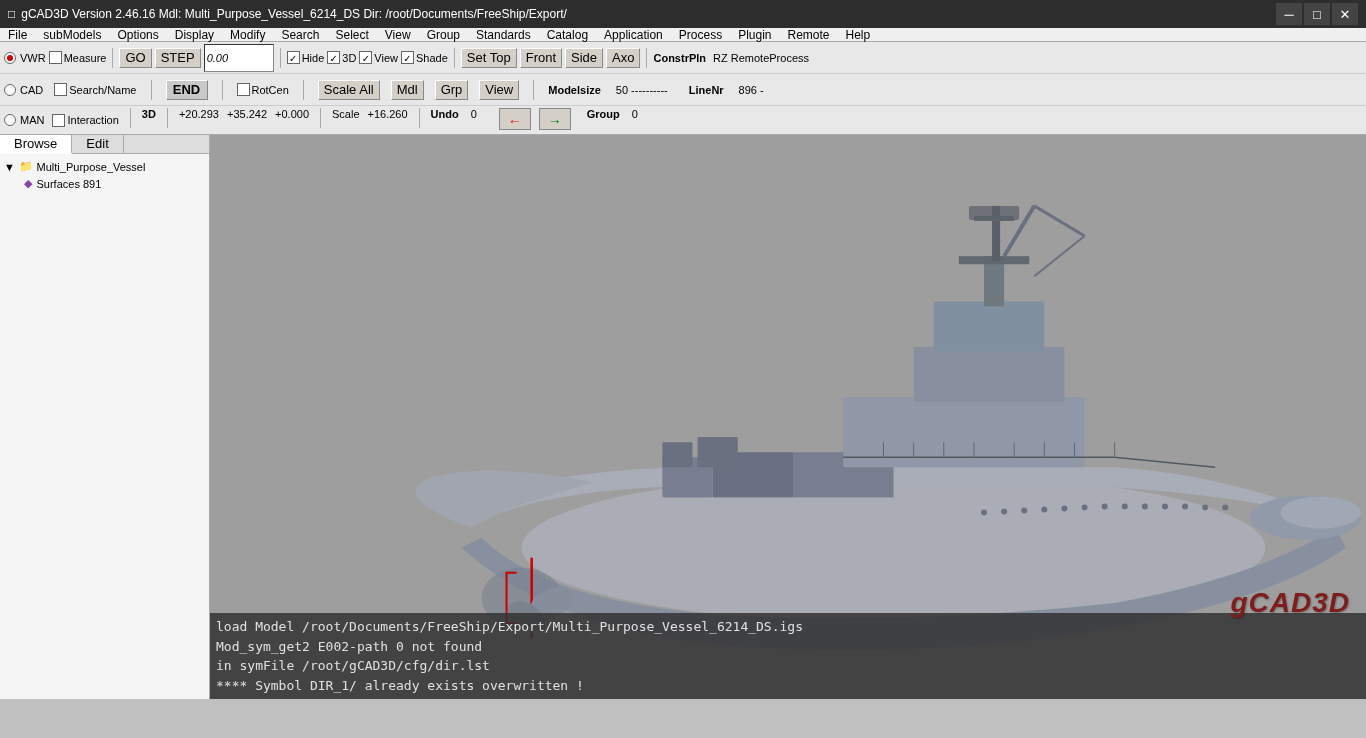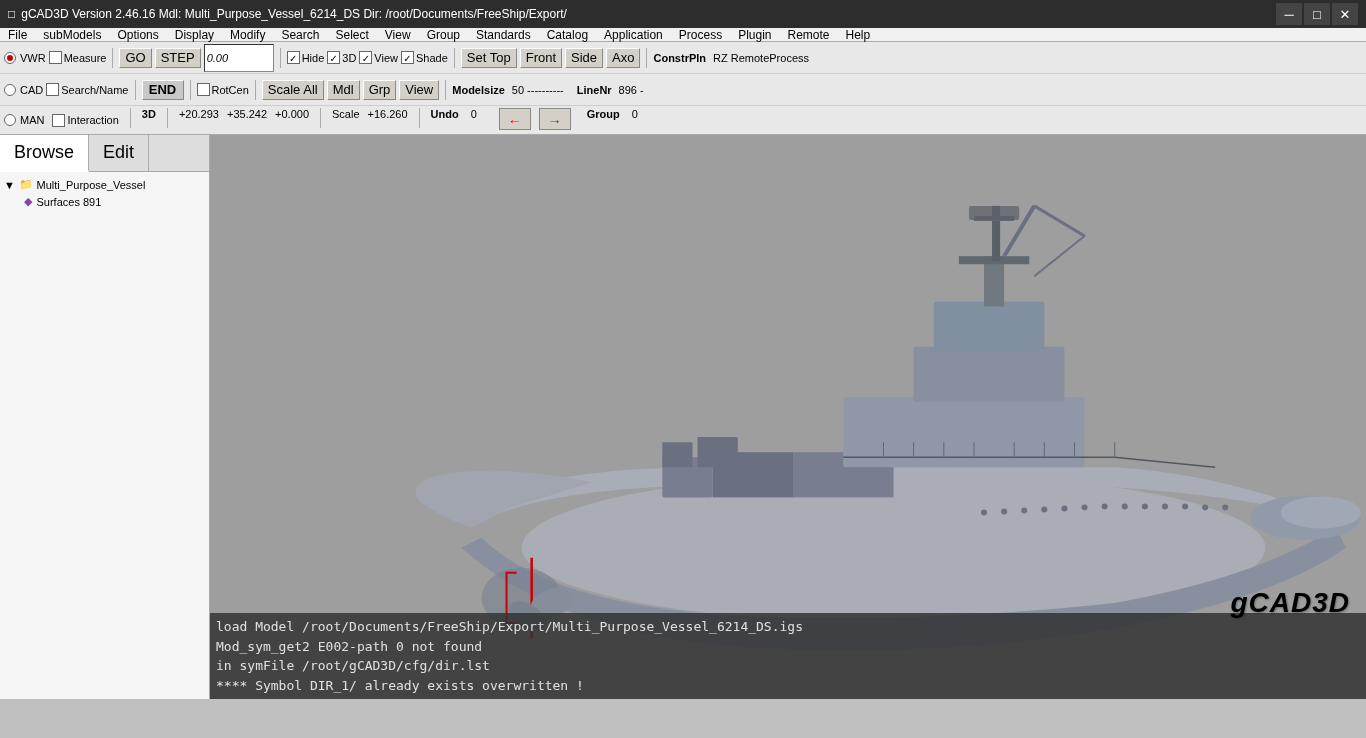--- a/index.html
+++ b/index.html
@@ -86,23 +86,23 @@
       border-right: 1px solid #aaa;
       display: flex;
       flex-direction: column;
     }
     #tab-bar {
       display: flex;
       background: #ddd;
       border-bottom: 1px solid #aaa;
     }
     .tab {
-      padding: 7px 14px;
-      cursor: pointer;
-      font-size: 18px;
+      padding: 1px 14px;
+      cursor: pointer;
+      font-size: 13px;
       border-right: 1px solid #aaa;
     }
     .tab.active {
       background: white;
       border-bottom: 2px solid white;
       margin-bottom: -1px;
     }
     #tree-area { padding: 4px; flex: 1; overflow: auto; }
     .tree-item { display: flex; align-items: center; gap: 4px; padding: 2px 0; cursor: pointer; }
 
@@ -128,21 +128,21 @@
       line-height: 1.5;
     }
 
     
     #watermark {
       position: absolute;
       bottom: 80px;
       right: 16px;
       font-size: 28px;
       font-weight: bold;
-      color: #000000;
+      color: #7f1d1d;
       font-style: italic;
       letter-spacing: 1px;
       text-shadow: 1px 1px 2px rgba(0,0,0,0.3);
       text-align: center;
     }
 
     .arrow-btn {
       width: 32px; height: 22px;
       background: #d4d0c8;
       border: 1px solid #888;
@@ -155,21 +155,21 @@
 
     
     #toolbar-full {
       background: #e8e8e8;
       border-bottom: 1px solid #aaa;
     }
     #trow1 {
       display: flex; align-items: center; height: 32px; padding: 2px 4px; gap: 3px; border-bottom: 1px solid #ccc;
     }
     #trow2 {
-      display: flex; align-items: center; height: 32px; padding: 2px 4px; gap: 3px; border-bottom: 1px solid #ccc;
+      display: flex; align-items: center; height: 32px; padding: 2px 4px; gap: 11px; border-bottom: 1px solid #ccc;
     }
     #trow3 {
       display: flex; height: 28px; padding: 2px 4px; gap: 8px;
     }
 
     .sep { width: 1px; height: 20px; background: #aaa; margin: 0 3px; }
 
     .check-wrap { display: flex; align-items: center; gap: 2px; }
     .chk-box {
       width: 13px; height: 13px;

